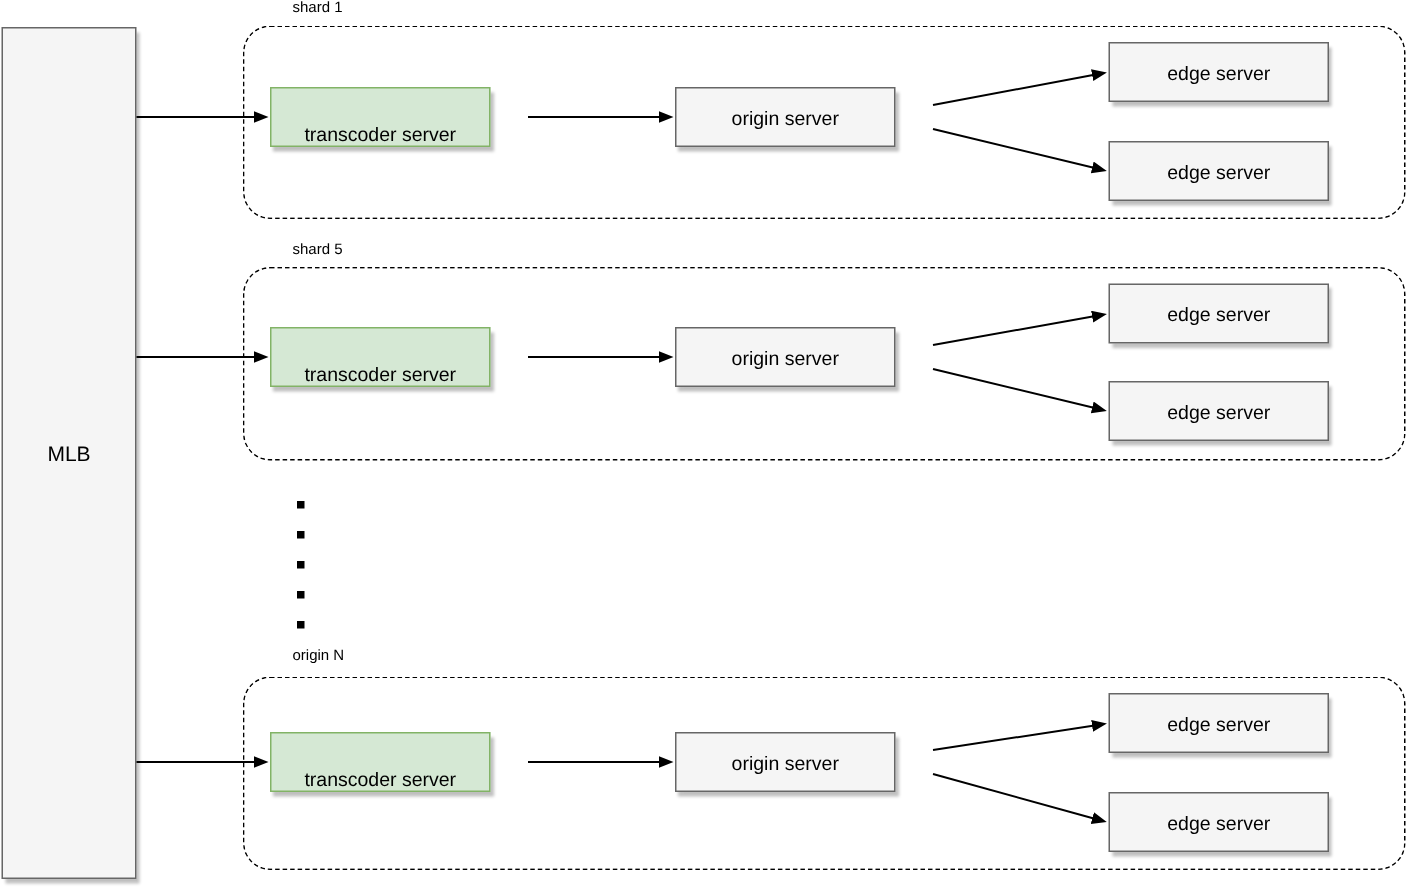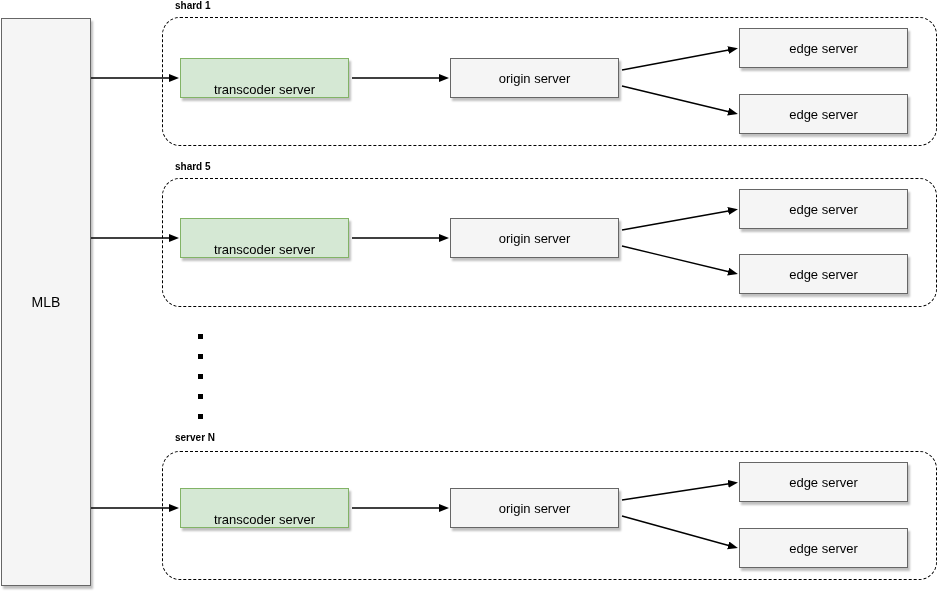--- a/index.html
+++ b/index.html
@@ -6,21 +6,21 @@
   .canvas {
     position: relative;
     width: 941px;
     height: 592px;
     background: var(--background, #ffffff);
     font-family: "Liberation Sans", sans-serif;
     overflow: hidden;
   }
   .node {
     position: absolute;
-    width: 169px;
+    width: 147px;
     height: 40px;
     box-sizing: border-box;
     display: flex;
     align-items: center;
     justify-content: center;
     font-size: 13px;
     color: #000000;
     box-shadow: 2px 3px 2px rgba(0,0,0,0.25);
     white-space: nowrap;
   }
@@ -52,26 +52,25 @@
     left: 162px;
     width: 775px;
     height: 129px;
     box-sizing: border-box;
     border: 1px dashed var(--shard-border, #000000);
     border-radius: 18px;
     background: transparent;
   }
   .shard-label {
     position: absolute;
-    left: 175px;
+    left: 195px;
     font-size: 10px;
     line-height: 12px;
     color: #000000;
     white-space: nowrap;
-    font-weight: bold;
   }
   .dots {
     position: absolute;
     left: 198px;
     top: 334px;
     width: 5px;
     height: 85px;
   }
   .dot {
     position: absolute;
@@ -130,21 +129,21 @@
   </div>
 
   <div class="dots">
     <div class="dot" style="top:0px"></div>
     <div class="dot" style="top:20px"></div>
     <div class="dot" style="top:40px"></div>
     <div class="dot" style="top:60px"></div>
     <div class="dot" style="top:80px"></div>
   </div>
 
-  <span class="shard-label" style="top:432px">server N</span>
+  <span class="shard-label" style="top:432px">origin N</span>
   <div class="shard-boundary" style="top:451px"></div>
   <div class="node green" style="left:180px;top:488px">
     <span>transcoder server</span>
   </div>
   <div class="node gray" style="left:450px;top:488px">
     <span>origin server</span>
   </div>
   <div class="node gray" style="left:739px;top:462px">
     <span>edge server</span>
   </div>

